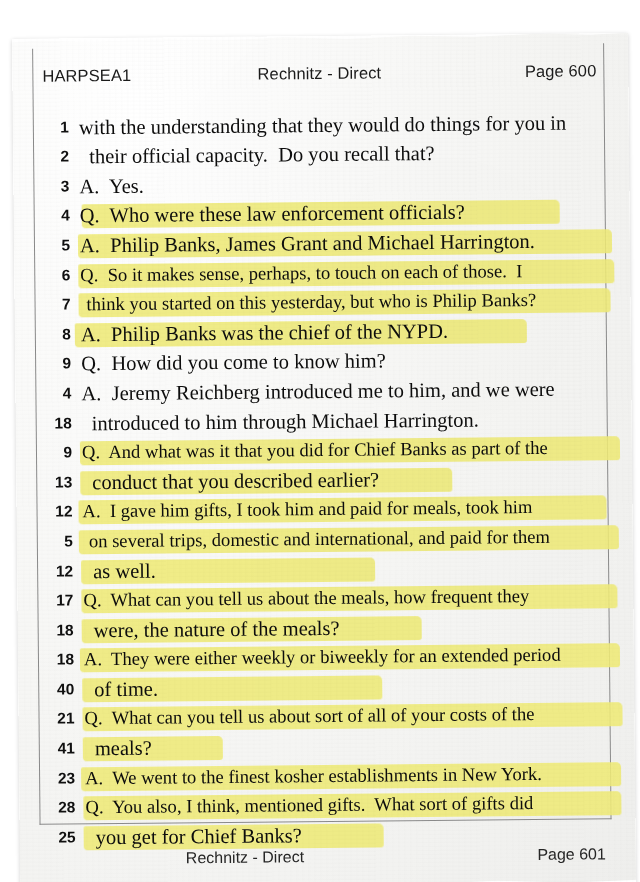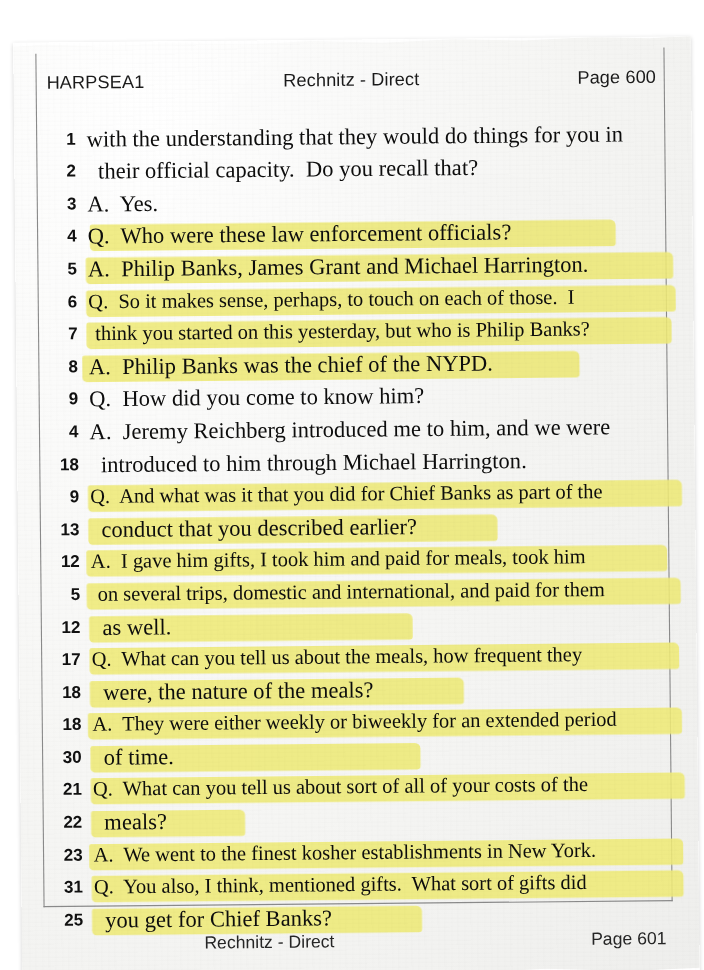--- a/index.html
+++ b/index.html
@@ -248,37 +248,37 @@
         </div>
         <div class="tline">
           <div class="lnum">18</div>
           <div class="ltext" style="padding-left: 10px;"><span class="hl" style="background: rgb(238, 234, 120); left: -2px; width: 340px;"></span><span class="txt">were, the nature of the meals?</span></div>
         </div>
         <div class="tline">
           <div class="lnum">18</div>
           <div class="ltext sm" style="padding-left: 0px;"><span class="hl" style="background: rgb(238, 234, 120); left: -4px; width: 540px;"></span><span class="txt">A.  They were either weekly or biweekly for an extended period</span></div>
         </div>
         <div class="tline">
-          <div class="lnum">30</div>
+          <div class="lnum">40</div>
           <div class="ltext" style="padding-left: 10px;"><span class="hl" style="background: rgb(238, 234, 120); left: -2px; width: 300px;"></span><span class="txt">of time.</span></div>
         </div>
         <div class="tline">
           <div class="lnum">21</div>
           <div class="ltext sm" style="padding-left: 0px;"><span class="hl" style="background: rgb(238, 234, 120); left: -2px; width: 540px;"></span><span class="txt">Q.  What can you tell us about sort of all of your costs of the</span></div>
         </div>
         <div class="tline">
-          <div class="lnum">22</div>
+          <div class="lnum">41</div>
           <div class="ltext" style="padding-left: 10px;"><span class="hl" style="background: rgb(238, 234, 120); left: -2px; width: 140px;"></span><span class="txt">meals?</span></div>
         </div>
         <div class="tline">
           <div class="lnum">23</div>
           <div class="ltext sm" style="padding-left: 0px;"><span class="hl" style="background: rgb(238, 234, 120); left: -4px; width: 540px;"></span><span class="txt">A.  We went to the finest kosher establishments in New York.</span></div>
         </div>
         <div class="tline">
-          <div class="lnum">31</div>
+          <div class="lnum">28</div>
           <div class="ltext sm" style="padding-left: 0px;"><span class="hl" style="background: rgb(238, 234, 120); left: -2px; width: 538px;"></span><span class="txt">Q.  You also, I think, mentioned gifts.  What sort of gifts did</span></div>
         </div>
         <div class="tline">
           <div class="lnum">25</div>
           <div class="ltext" style="padding-left: 10px;"><span class="hl" style="background: rgb(238, 234, 120); left: -2px; width: 300px;"></span><span class="txt">you get for Chief Banks?</span></div>
         </div>
       </div>
 
     <div class="footer">
       <div class="ftr-mid">Rechnitz - Direct</div>

